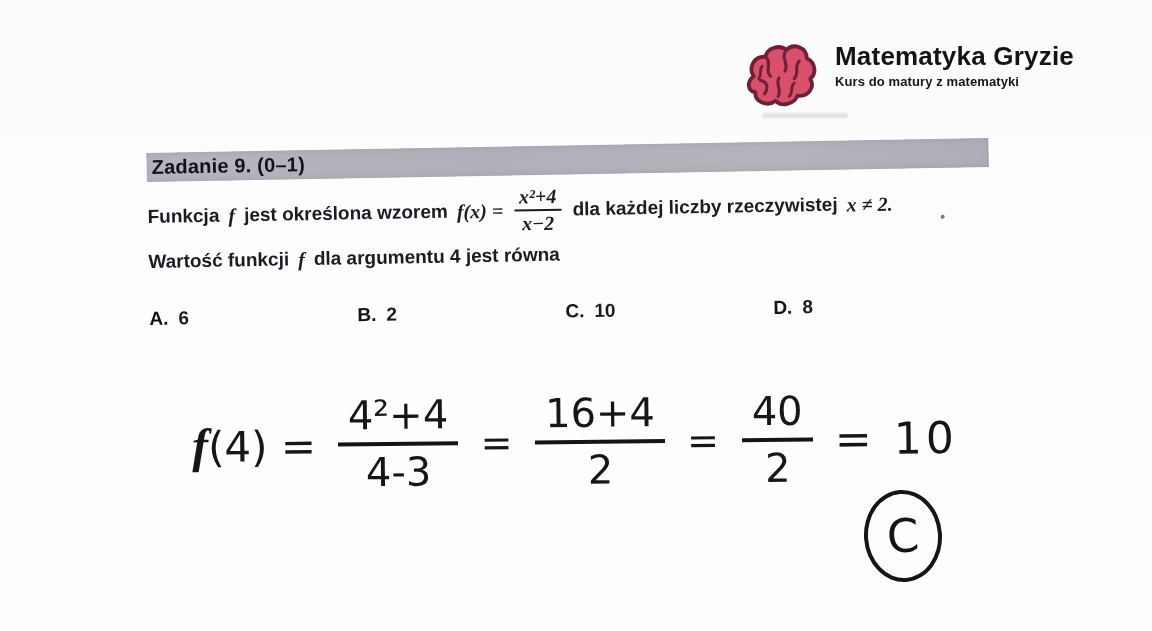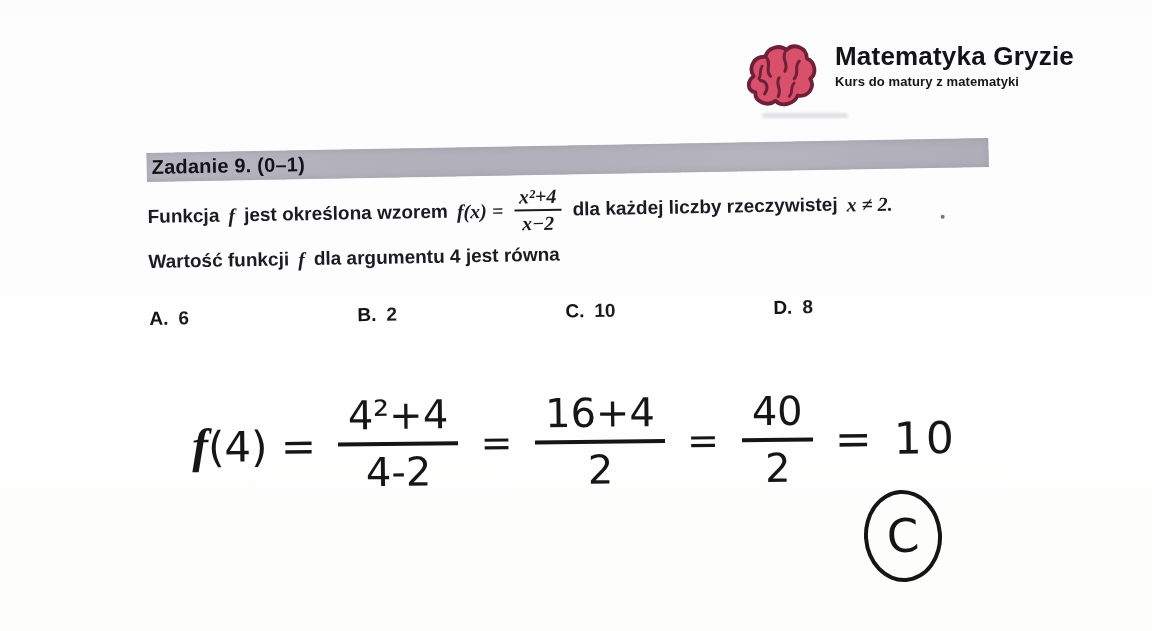--- a/index.html
+++ b/index.html
@@ -149,21 +149,21 @@
         <span class="alabel">D.</span>
         <span class="avalue">8</span>
       </div>
     </div>
   </div>
 
   <div class="solution">
     <span><span class="hw-f">f</span><span>(4) =</span></span>
     <span class="hwfrac">
       <span class="num">4²+4</span>
-      <span class="den">4-2</span>
+      <span class="den">4-3</span>
     </span>
     <span class="hw-eq">=</span>
     <span class="hwfrac">
       <span class="num">16+4</span>
       <span class="den">2</span>
     </span>
     <span class="hw-eq">=</span>
     <span class="hwfrac">
       <span class="num">40</span>
       <span class="den">2</span>

